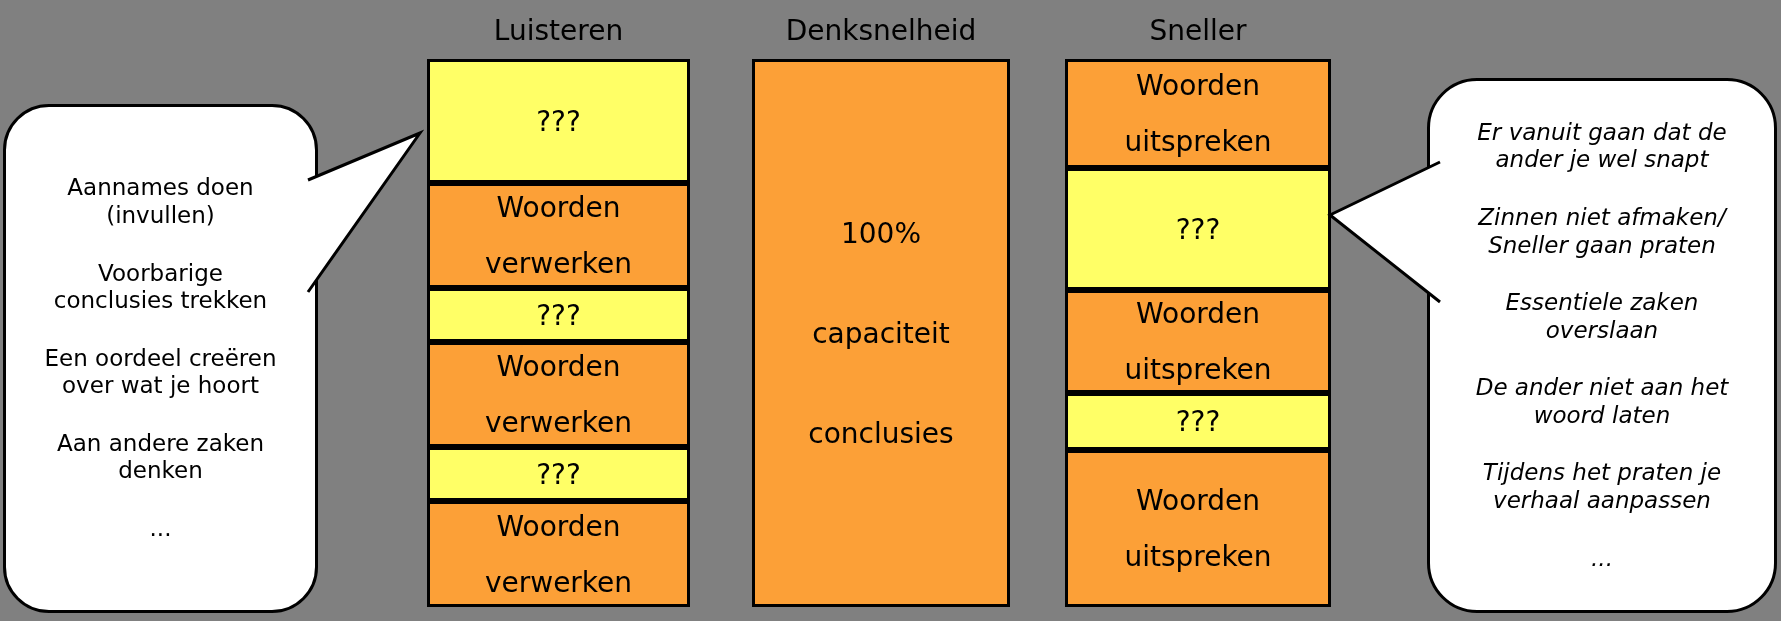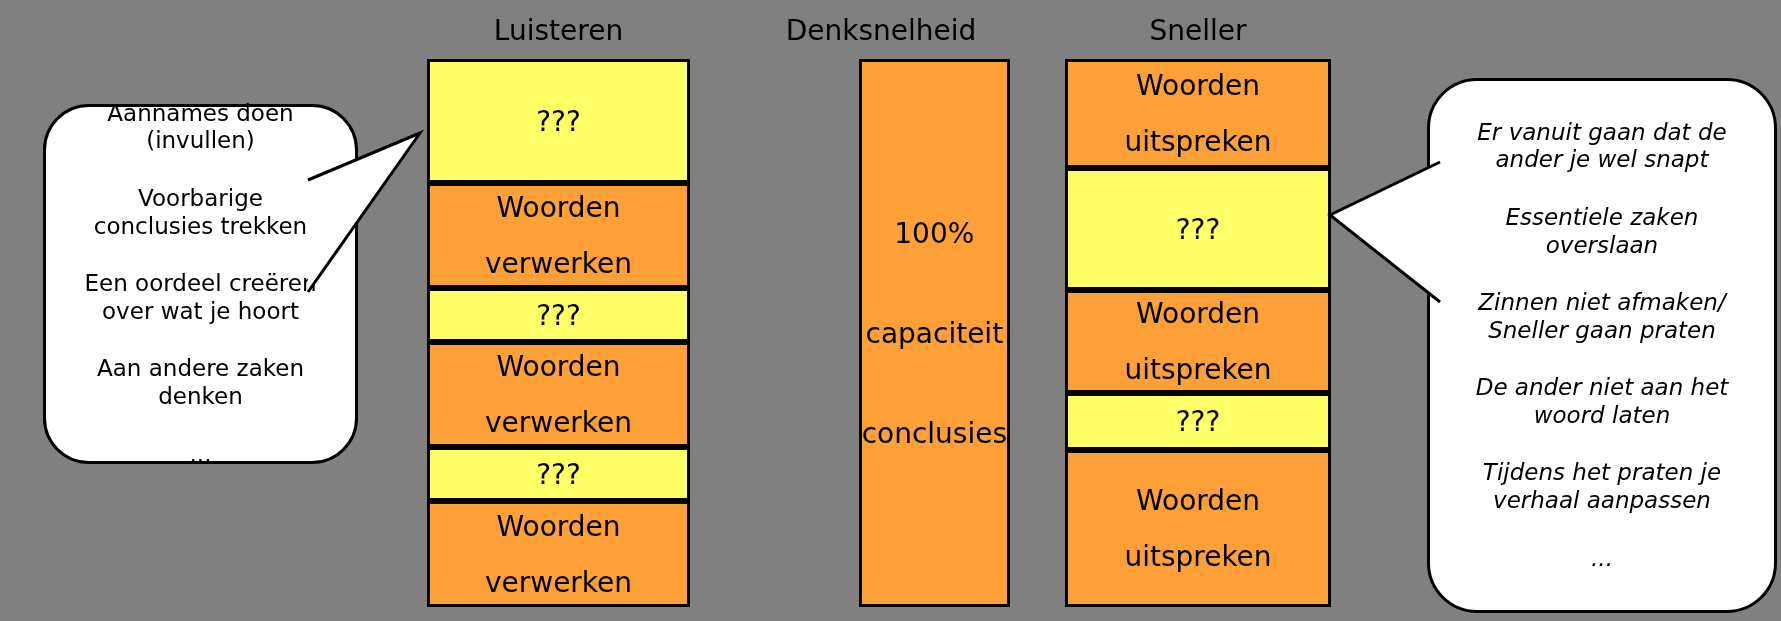--- a/index.html
+++ b/index.html
@@ -17,21 +17,21 @@
     white-space:nowrap;
   }
   #title-0{left:427px;width:263px;}
   #title-1{left:752px;width:258px;}
   #title-2{left:1065px;width:266px;}
   .column{
     position:absolute;top:59px;
     display:flex;flex-direction:column;
   }
   #col-0{left:427px;width:263px;}
-  #col-1{left:752px;width:258px;align-items:flex-end;}
+  #col-1{left:752px;width:258px;}
   #col-2{left:1065px;width:266px;}
   .block{
     box-sizing:border-box;
     border:3px solid #000;
     display:flex;flex-direction:column;
     align-items:center;justify-content:center;
     font-size:28px;line-height:1.25;
     flex:0 0 auto;
     text-align:center;
   }
@@ -43,21 +43,21 @@
     box-sizing:border-box;
     background:var(--callout-fill,#fff);
     border:3px solid var(--callout-border,#000);
     display:flex;flex-direction:column;
     align-items:center;justify-content:center;
     text-align:center;
     font-size:23px;line-height:1.2;
     padding:10px 12px;
     z-index:1;
   }
-  #left-callout{left:3px;top:104px;width:315px;height:360px;border-radius:46px;margin-left:40px;}
+  #left-callout{left:3px;top:104px;width:315px;height:509px;border-radius:46px;}
   #right-callout{left:1427px;top:78px;width:350px;height:535px;border-radius:50px;font-style:italic;}
   .callout-item{margin:15px 0;}
   #tails{
     position:absolute;left:0;top:0;width:1781px;height:621px;
     z-index:2;pointer-events:none;
   }
 </style>
 </head>
 <body>
 
@@ -65,22 +65,22 @@
 
   <div class="callout" id="left-callout">
       <p class="callout-item">Aannames doen<br>(invullen)</p>
       <p class="callout-item">Voorbarige<br>conclusies trekken</p>
       <p class="callout-item">Een oordeel creëren<br>over wat je hoort</p>
       <p class="callout-item">Aan andere zaken<br>denken</p>
       <p class="callout-item">...</p>
     </div>
   <div class="callout" id="right-callout">
       <p class="callout-item">Er vanuit gaan dat de<br>ander je wel snapt</p>
+      <p class="callout-item">Zinnen niet afmaken/<br>Sneller gaan praten</p>
       <p class="callout-item">Essentiele zaken<br>overslaan</p>
-      <p class="callout-item">Zinnen niet afmaken/<br>Sneller gaan praten</p>
       <p class="callout-item">De ander niet aan het<br>woord laten</p>
       <p class="callout-item">Tijdens het praten je<br>verhaal aanpassen</p>
       <p class="callout-item">...</p>
     </div>
 
   <svg id="tails" viewBox="0 0 1781 621" xmlns="http://www.w3.org/2000/svg">
     <path d="M 308 180 L 420 133 L 308 292" fill="#FFFFFF" stroke="#000000" stroke-width="3"></path>
     <path d="M 1440 162 L 1330 215 L 1440 302" fill="#FFFFFF" stroke="#000000" stroke-width="3"></path>
   </svg>
 

